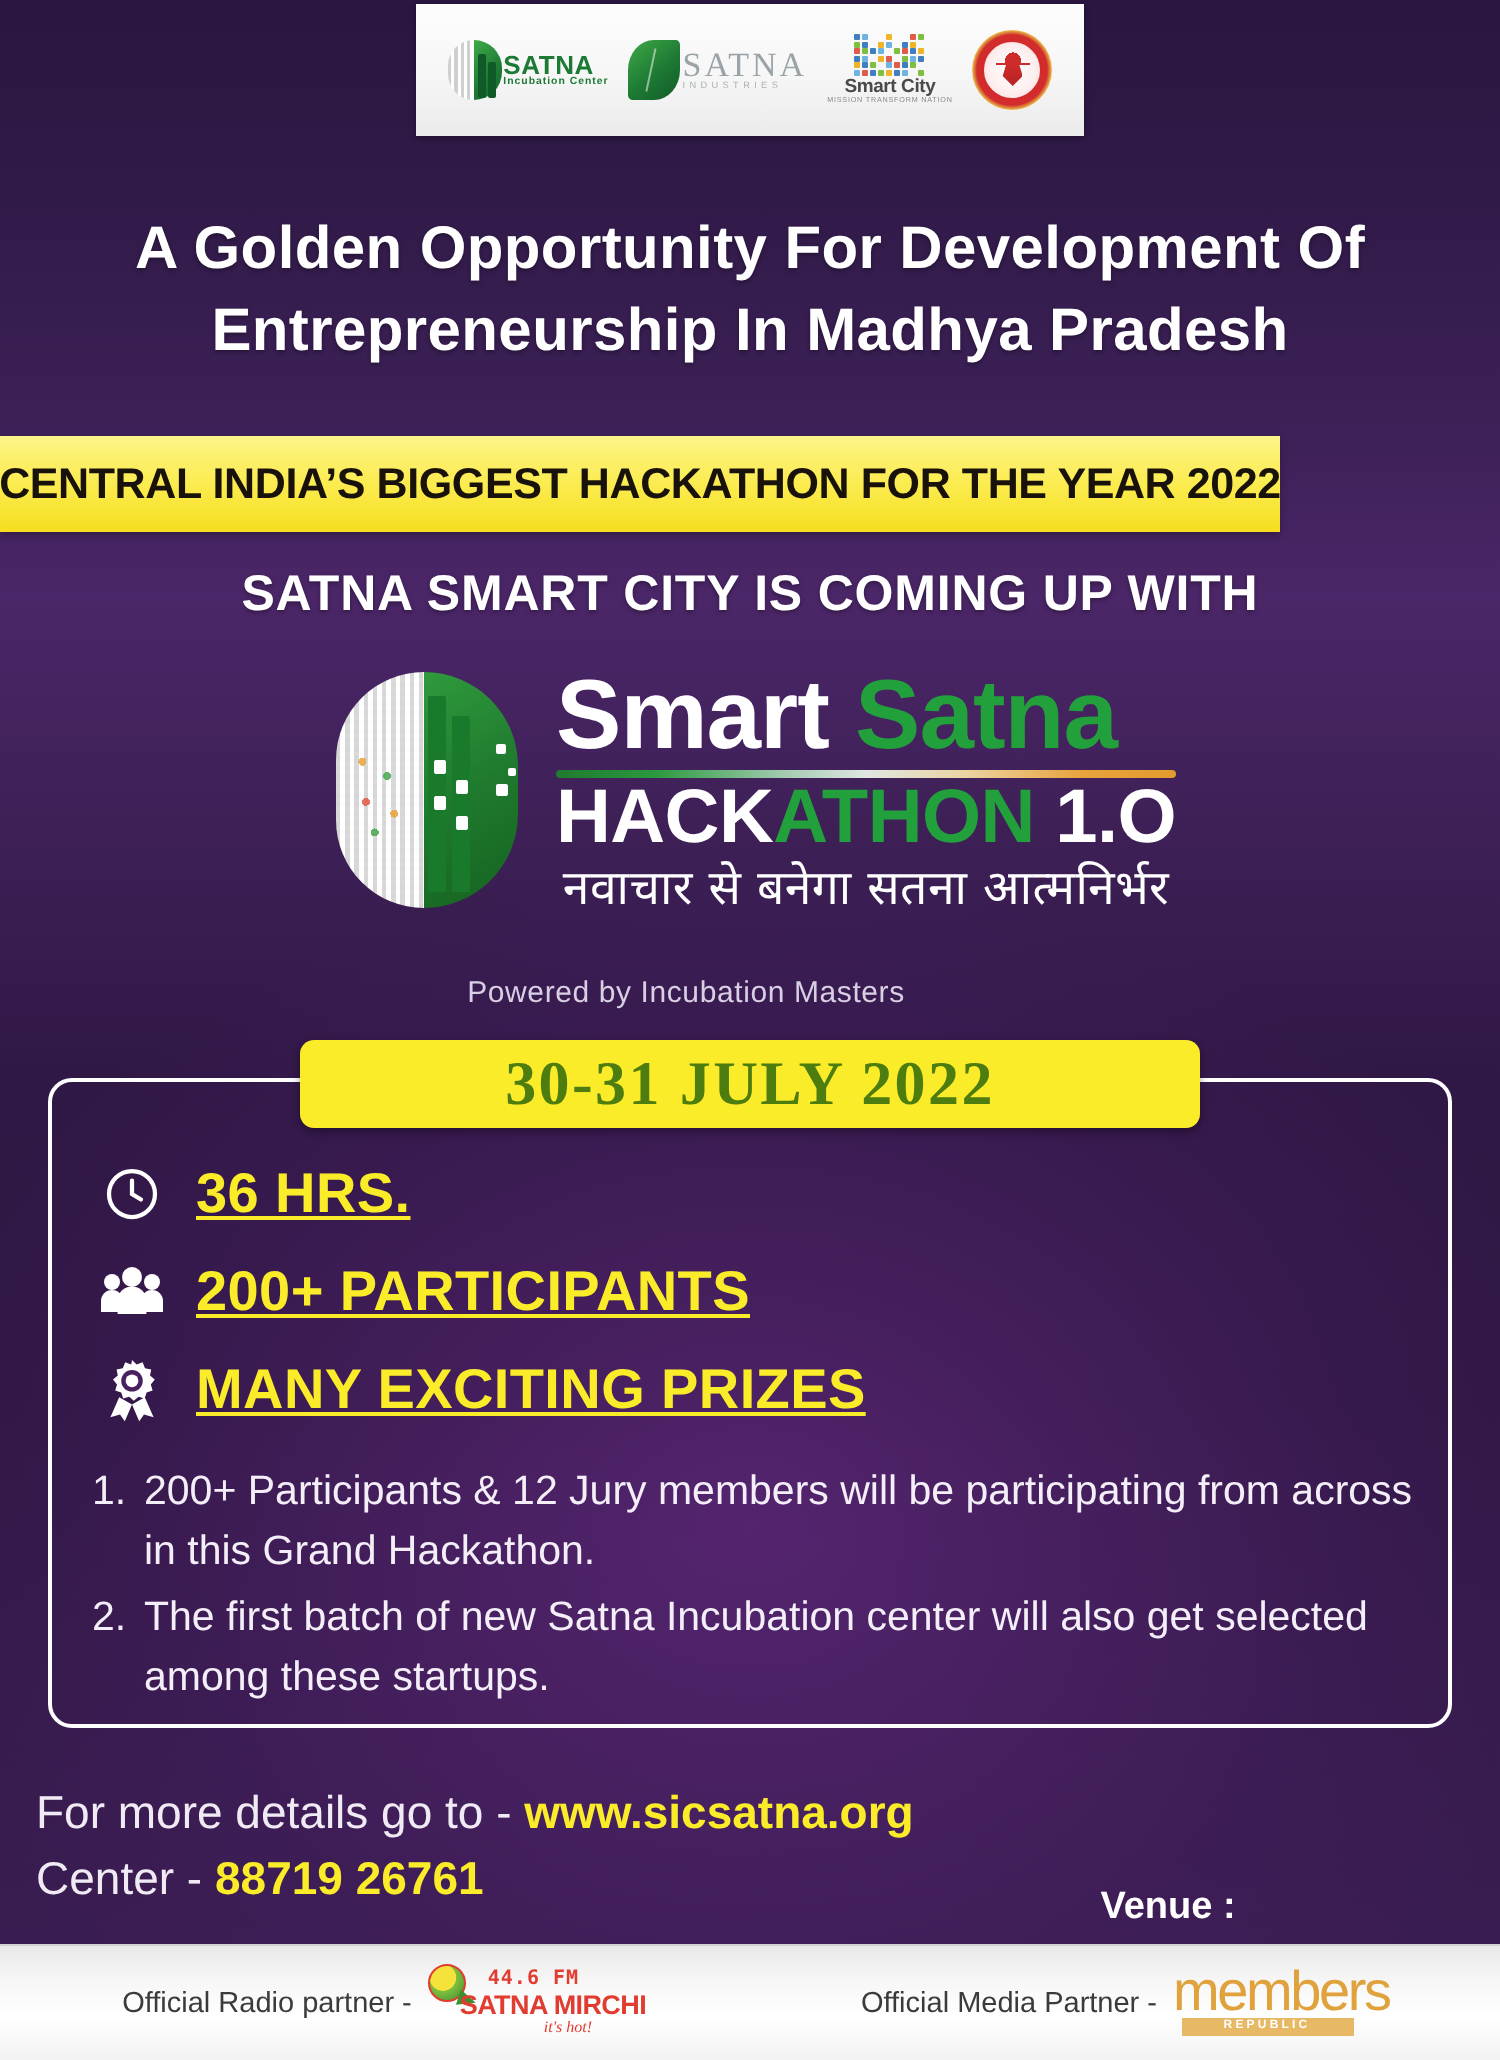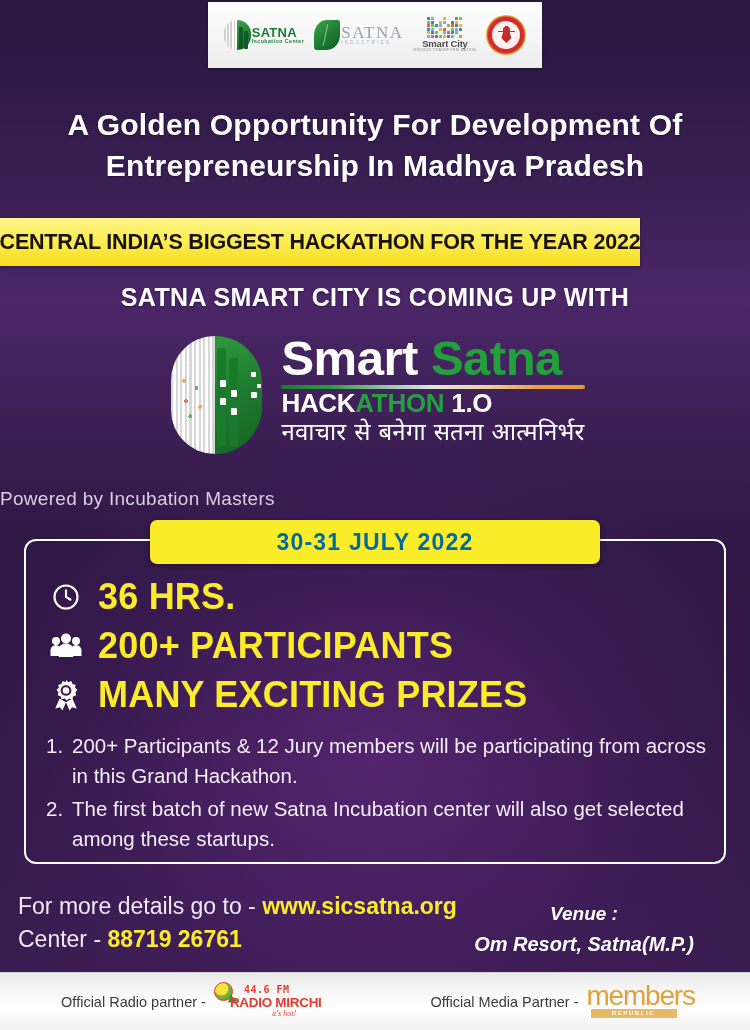--- a/index.html
+++ b/index.html
@@ -179,67 +179,67 @@
     font-size:49px; font-weight:bold; line-height:0.98; letter-spacing:-0.5px;
     white-space:nowrap;
   }
   .hl-line1 .sm { color:#ffffff; }
   .hl-line1 .sa { color:#22a03c; }
   .hl-rule {
     height:4px; margin:3px 0 1px; border-radius:2px;
     background:linear-gradient(90deg,#1f7a2e 0%, #2a9a3e 16%, #9fc9ad 36%, #dfe7e2 50%, #ebd3a2 66%, #e8a33c 85%, #e29b2e 100%);
   }
   .hl-line2 {
-    font-size:26px; font-weight:bold; line-height:1; letter-spacing:-0.3px;
+    font-size:38px; font-weight:bold; line-height:1; letter-spacing:-0.3px;
     white-space:nowrap;
   }
   .hl-line2 .wht { color:#ffffff; }
   .hl-line2 .grn { color:#22a03c; }
   .hl-hindi {
     font-size:24px; color:#ffffff; line-height:1.2; margin-top:2px;
     text-align:center; letter-spacing:0.2px; white-space:nowrap;
     font-family:"DejaVu Sans", sans-serif;
   }
 
   .powered {
     position:absolute; left:0; top:488px; width:686px;
-    color:#d9cfe4;
-    font-size:19px; letter-spacing:0.3px; font-weight:400;
+    text-align:center; color:#d9cfe4;
+    font-size:15px; letter-spacing:0.3px; font-weight:400;
   }
 
   
   .date-pill {
     position:absolute; left:150px; top:520px;
     width:450px; height:44px;
     background:#fbec2a; border-radius:7px;
     display:flex; align-items:center; justify-content:center;
     box-shadow:0 2px 5px rgba(0,0,0,0.35);
     z-index:3;
   }
   .date-pill span {
-    color:#0369a1; font-size:23px; font-weight:bold; letter-spacing:1.2px;
+    color:#4d7c0f; font-size:31px; font-weight:bold; letter-spacing:1.2px;font-family:Liberation Serif, serif;
   }
 
   
   .card {
     position:absolute; left:24px; top:539px;
     width:702px; height:325px;
     border:2.5px solid #ffffff; border-radius:12px;
     z-index:2;
   }
   .stats {
     position:absolute; left:50px; top:572px; width:650px;
     z-index:5;
   }
   .stat-row {
     display:flex; align-items:center; gap:16px; height:49px;
   }
   .stat-icon { width:32px; height:32px; flex:0 0 32px; display:flex; align-items:center; justify-content:center; }
   .stat-label {
-    color:#fbec2a; font-size:36px; font-weight:bold; letter-spacing:0.2px;
+    color:#fbec2a; font-size:28px; font-weight:bold; letter-spacing:0.2px;text-decoration:underline;
   }
 
   .notes {
     position:absolute; left:46px; top:731px; width:672px; z-index:5;
   }
   .note {
     display:flex; color:#f3eef7; font-size:20.5px; line-height:1.45;
     margin-bottom:4px;
   }
   .note-num { flex:0 0 26px; }
@@ -248,22 +248,22 @@
   
   .contact {
     position:absolute; left:18px; top:890px; width:520px; z-index:5;
   }
   .contact .line {
     color:#f0eaf5; font-size:23px; line-height:1.45; white-space:nowrap;
   }
   .contact .hl { color:#fbec2a; font-weight:bold; }
 
   .venue {
-    position:absolute; right:16px; top:900px; width:300px;
-    text-align:center; color:#ffffff; z-index:5;font-style:italic;
+    position:absolute; right:16px; top:940px; width:300px;
+    text-align:center; color:#ffffff; z-index:5;
   }
   .venue .v1 { font-size:19px; font-weight:bold; line-height:1.5; }
   .venue .v2 { font-size:20px; font-weight:bold; line-height:1.5; }
 
   
   .footer {
     position:absolute; left:0; bottom:0; width:750px; height:58px;
     background:linear-gradient(180deg,#e9e9e9 0%,#f7f7f7 32%,#ffffff 62%,#f2f2f2 100%);
     display:flex; align-items:center; z-index:6;
     border-top:1px solid #d2d2d2;
@@ -533,21 +533,21 @@
     <div class="v2">Om Resort, Satna(M.P.)</div>
   </div>
 
   <div class="footer">
 
     <div class="foot-half">
       <div class="foot-label">Official Radio partner -</div>
       <div class="mirchi">
         <div class="chili"></div>
         <div class="fm">44.6 FM</div>
-        <div class="word">RADIO MIRCHI</div>
+        <div class="word">SATNA MIRCHI</div>
         <div class="tag">it's hot!</div>
       </div>
     </div>
 
     <div class="foot-half">
       <div class="foot-label">Official Media Partner -</div>
       <div class="startup">
         <div class="su-word">members</div>
         <div class="su-bar">
           <span class="su-sub">REPUBLIC</span>

